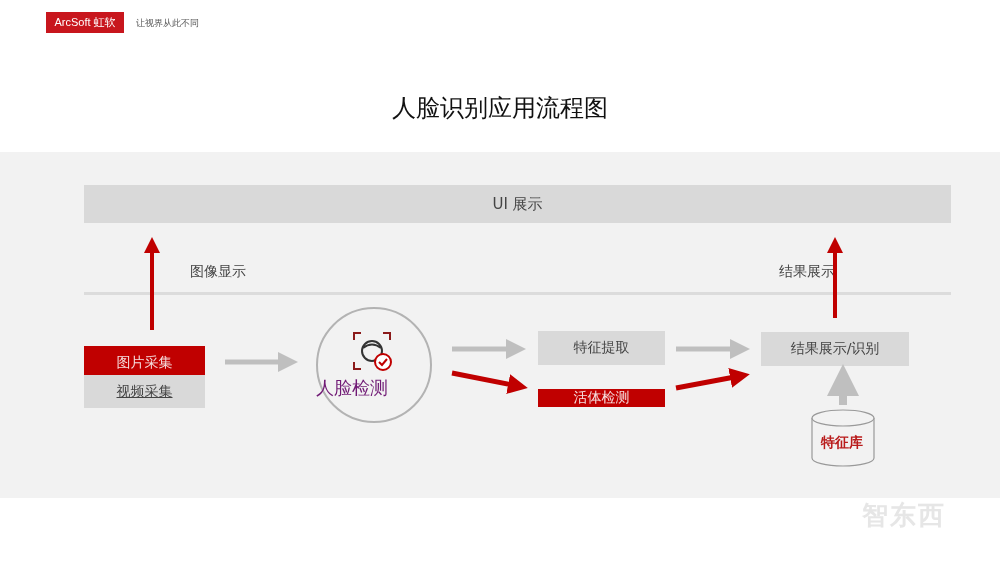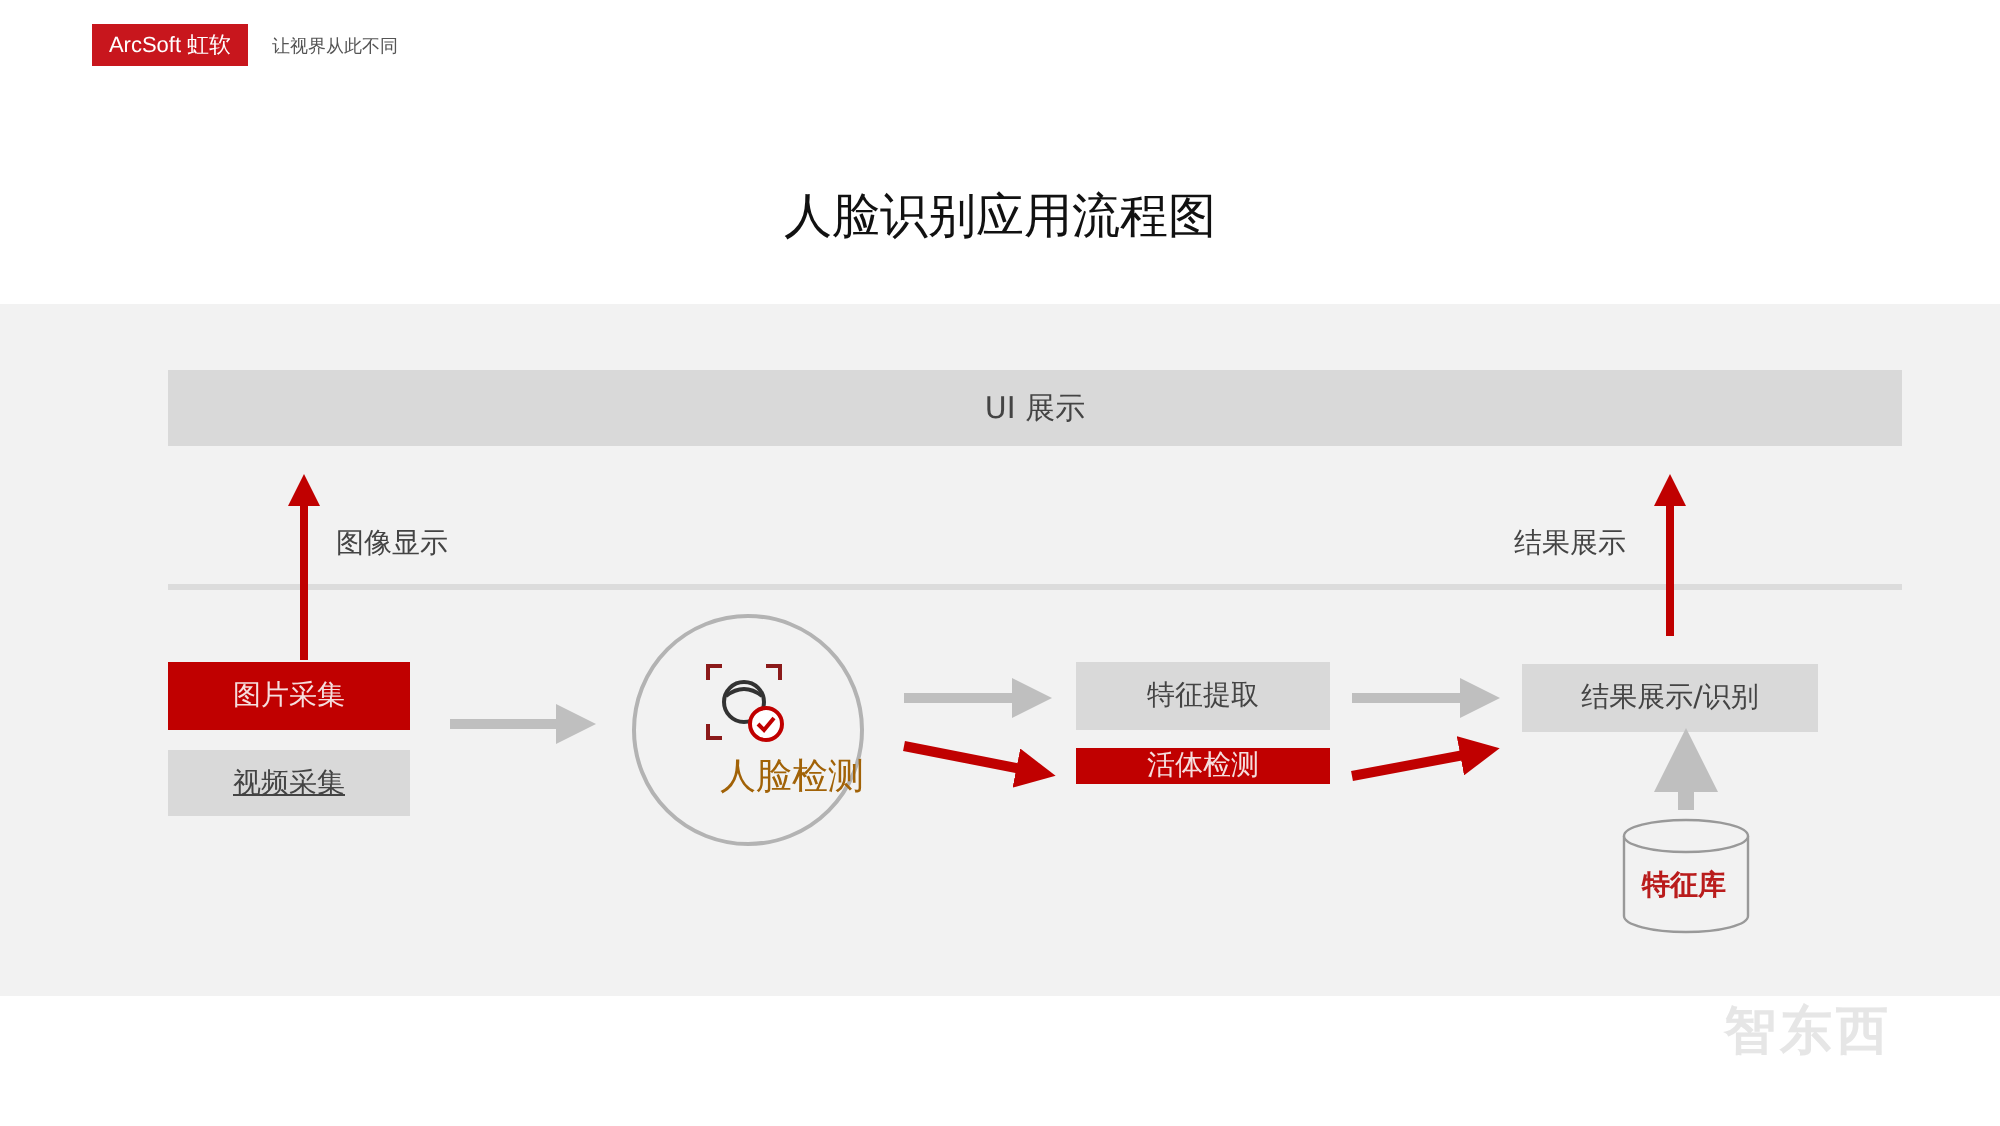--- a/index.html
+++ b/index.html
@@ -4,26 +4,26 @@
 <style>
   html,body{margin:0;padding:0;}
   body{width:1000px;height:563px;position:relative;background:#fff;overflow:hidden;font-family:"DejaVu Sans","Liberation Sans",sans-serif;}
   .abs{position:absolute;}
   .logo{left:46px;top:12px;width:78px;height:21px;background:#c8161d;color:#fff;font-size:11px;display:flex;align-items:center;justify-content:center;font-family:"Liberation Sans",sans-serif;}
   .slogan{left:136px;top:17px;font-size:9px;color:#555;font-family:"DejaVu Serif",serif;}
   .title{left:0;top:92px;width:1000px;text-align:center;font-size:24px;color:#111;font-family:Liberation Mono, monospace;}
   .panel{left:0;top:152px;width:1000px;height:346px;background:#f2f2f2;}
   .uibar{left:84px;top:185px;width:867px;height:38px;background:#d9d9d9;color:#444;font-size:15px;display:flex;align-items:center;justify-content:center;}
   .divider{left:84px;top:292px;width:867px;height:3px;background:#dcdcdc;}
-  .lbl{font-size:14px;color:#444;}
+  .lbl{font-size:14px;color:#444;margin-left:22px;}
   .box{display:flex;align-items:center;justify-content:center;font-size:14px;}
-  .red{background:#c00000;color:#f5dede;}
+  .red{background:#c00000;color:#f5dede;margin-top:15px;}
   .grey{background:#d9d9d9;color:#444;}
   .circle{left:316px;top:307px;width:116px;height:116px;border:2px solid #b3b3b3;border-radius:50%;box-sizing:border-box;background:#f2f2f2;}
-  .circle-label{left:316px;top:376px;width:116px;text-align:right;font-size:18px;color:#a16207;}
+  .circle-label{left:316px;top:376px;width:116px;text-align:left;font-size:18px;color:#701a75;}
   .cyl-label{left:810px;top:434px;width:64px;text-align:center;font-size:14px;color:#b91c1c;font-weight:bold;}
   .wm{left:862px;top:498px;font-size:26px;color:#e6e6e6;font-weight:bold;letter-spacing:2px;}
 </style>
 </head>
 <body>
 
 <div class="abs logo">ArcSoft 虹软</div>
 <div class="abs slogan">让视界从此不同</div>
 
 <div class="abs title">人脸识别应用流程图</div>

